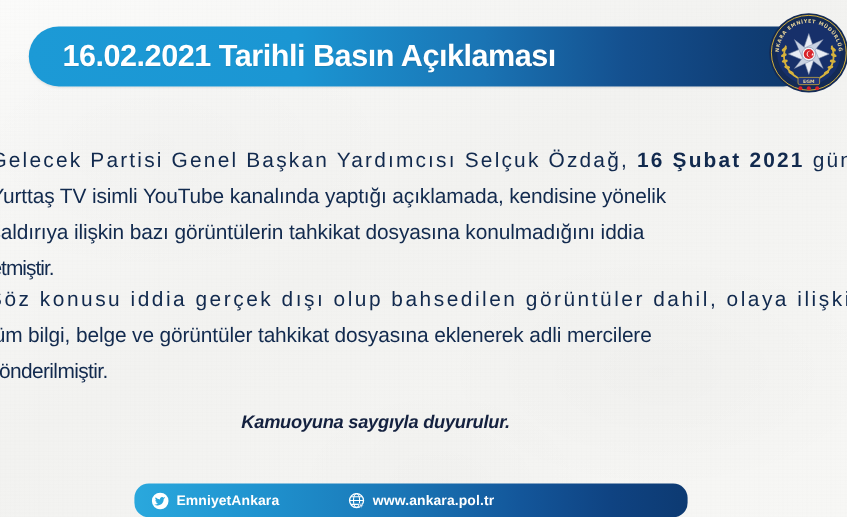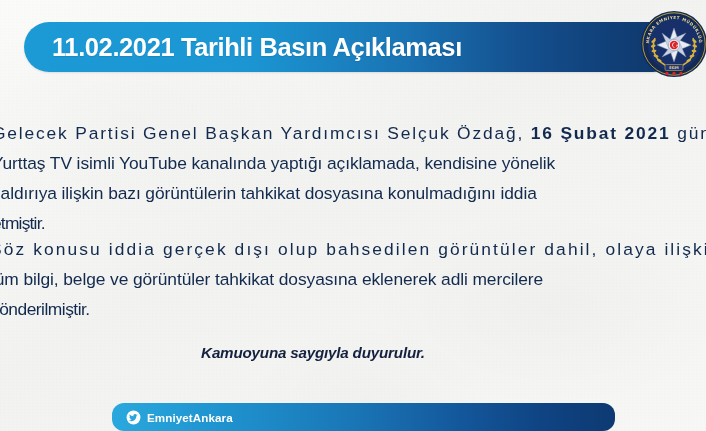--- a/index.html
+++ b/index.html
@@ -97,21 +97,21 @@
     font-weight: bold;
     font-style: italic;
     letter-spacing: -0.2px;
   }
 
   
   #footer-band {
     position: absolute;
     left: 112px;
     top: 403px;
-    width: 503px;
+    width: 461px;
     height: 28px;
     border-radius: 12px 12px 12px 12px;
     background: linear-gradient(90deg,
       #2aa8dd 0%, #1f93cf 22%, #1a76b6 48%, #13569a 70%, #0f4382 86%, #0d3a72 100%);
     display: flex;
     align-items: center;
     overflow: hidden;
   }
   .fitem {
     display: flex;
@@ -135,21 +135,21 @@
   #f-instagram { margin-left: 22px; }
   #f-web       { margin-left: 57px; }
 </style>
 </head>
 <body>
 
 <div id="page">
   <div id="grain"></div>
 
   <div id="header-band"></div>
-  <div id="header-title">11.02.2021 Tarihli Basın Açıklaması</div>
+  <div id="header-title">16.02.2021 Tarihli Basın Açıklaması</div>
 
   <div id="emblem">
     <svg viewBox="0 0 70 78" width="70" height="78" aria-hidden="true">
       <defs>
         <path id="arcTop" d="M 10,40 A 25,25 0 0 1 60,40" fill="none"></path>
       </defs>
 
       <circle cx="35" cy="40" r="33" fill="#132a55"></circle>
       <circle cx="35" cy="40" r="31.2" fill="none" stroke="#d9b43a" stroke-width="0.8"></circle>
       <circle cx="35" cy="40" r="26.5" fill="#17306a"></circle>
@@ -218,15 +218,28 @@
       <span class="ficon">
         <svg viewBox="0 0 16 16" width="15" height="15">
           <circle cx="8" cy="8" r="7.4" fill="#ffffff"></circle>
           <path d="M12.6 5.3c-.35.16-.72.26-1.1.31.4-.24.7-.62.84-1.07-.37.22-.78.38-1.22.47a1.92 1.92 0 0 0-3.27 1.75A5.45 5.45 0 0 1 3.9 4.75a1.92 1.92 0 0 0 .6 2.56c-.32-.01-.61-.1-.87-.24v.02c0 .93.66 1.7 1.54 1.88-.16.05-.33.07-.51.07-.13 0-.25-.01-.37-.04a1.92 1.92 0 0 0 1.79 1.33A3.86 3.86 0 0 1 3.2 11.1c-.17 0-.33-.01-.49-.03a5.44 5.44 0 0 0 2.94.86c3.53 0 5.46-2.92 5.46-5.46v-.25c.37-.27.7-.61.96-1z" fill="#2aa8dd"></path>
         </svg>
       </span>
       <span>EmniyetAnkara</span>
     </div>
 
 
+    <div class="fitem" id="f-web">
+      <span class="ficon">
+        <svg viewBox="0 0 16 16" width="15" height="15">
+          <circle cx="7.6" cy="7.6" r="6.2" fill="none" stroke="#ffffff" stroke-width="1.2"></circle>
+          <ellipse cx="7.6" cy="7.6" rx="2.7" ry="6.2" fill="none" stroke="#ffffff" stroke-width="1"></ellipse>
+          <line x1="1.4" y1="7.6" x2="13.8" y2="7.6" stroke="#ffffff" stroke-width="1"></line>
+          <line x1="2.5" y1="4.2" x2="12.7" y2="4.2" stroke="#ffffff" stroke-width=".9"></line>
+          <line x1="2.5" y1="11" x2="12.7" y2="11" stroke="#ffffff" stroke-width=".9"></line>
+          <path d="M9.6 10.2 l4.6 2.1 -1.9 .5 -.5 1.9 z" fill="#ffffff" stroke="#1a76b6" stroke-width=".5"></path>
+        </svg>
+      </span>
+      <span>www.ankara.pol.tr</span>
+    </div>
 
   </div>
 </div>
 
 </body></html>

